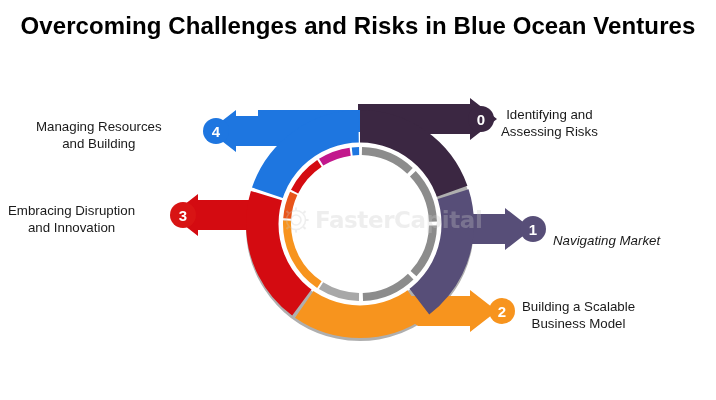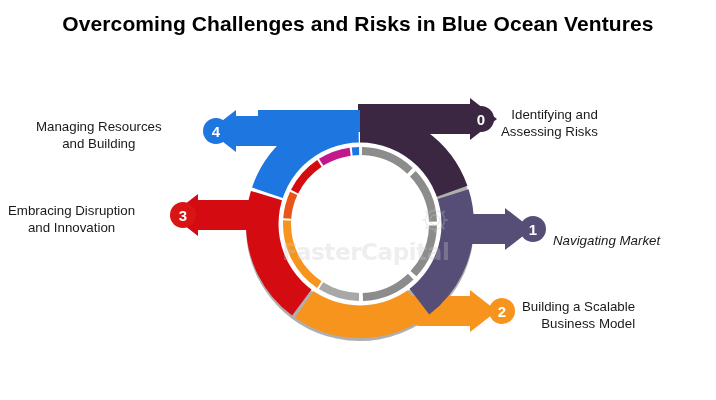--- a/index.html
+++ b/index.html
@@ -21,21 +21,21 @@
     width: 716px;
     height: 400px;
   }
 
   #page-title {
     position: absolute;
     top: 12px;
     left: 0;
     width: 716px;
     text-align: center;
-    font-size: 21px;
+    font-size: 24px;
     font-weight: bold;
     color: #000000;
     letter-spacing: 0.1px;
     white-space: nowrap;
   }
 
   .svg-layer {
     position: absolute;
     top: 0;
     left: 0;
@@ -58,35 +58,34 @@
   }
 
   
   .label {
     position: absolute;
     font-size: 13.3px;
     color: #1a1a1a;
     line-height: 1.28;
     white-space: nowrap;
   }
-  .label.right { text-align: right; }
+  .label.right { text-align: center; }
   .label.left  { text-align: center; }
   .label .ln { display: block; }
 
   
   #watermark {
     position: absolute;
     left: 282px;
     top: 206px;
     display: flex;
-    align-items: flex-end;
+    align-items: center;
     gap: 5px;
     opacity: 0.30;
     pointer-events: none;
-    flex-direction: column;
   }
   #watermark .wm-text {
     font-size: 23px;
     font-weight: bold;
     color: #c9c9c9;
     letter-spacing: -0.4px;
     font-family: "DejaVu Sans", sans-serif;
   }
 </style>
 </head>

